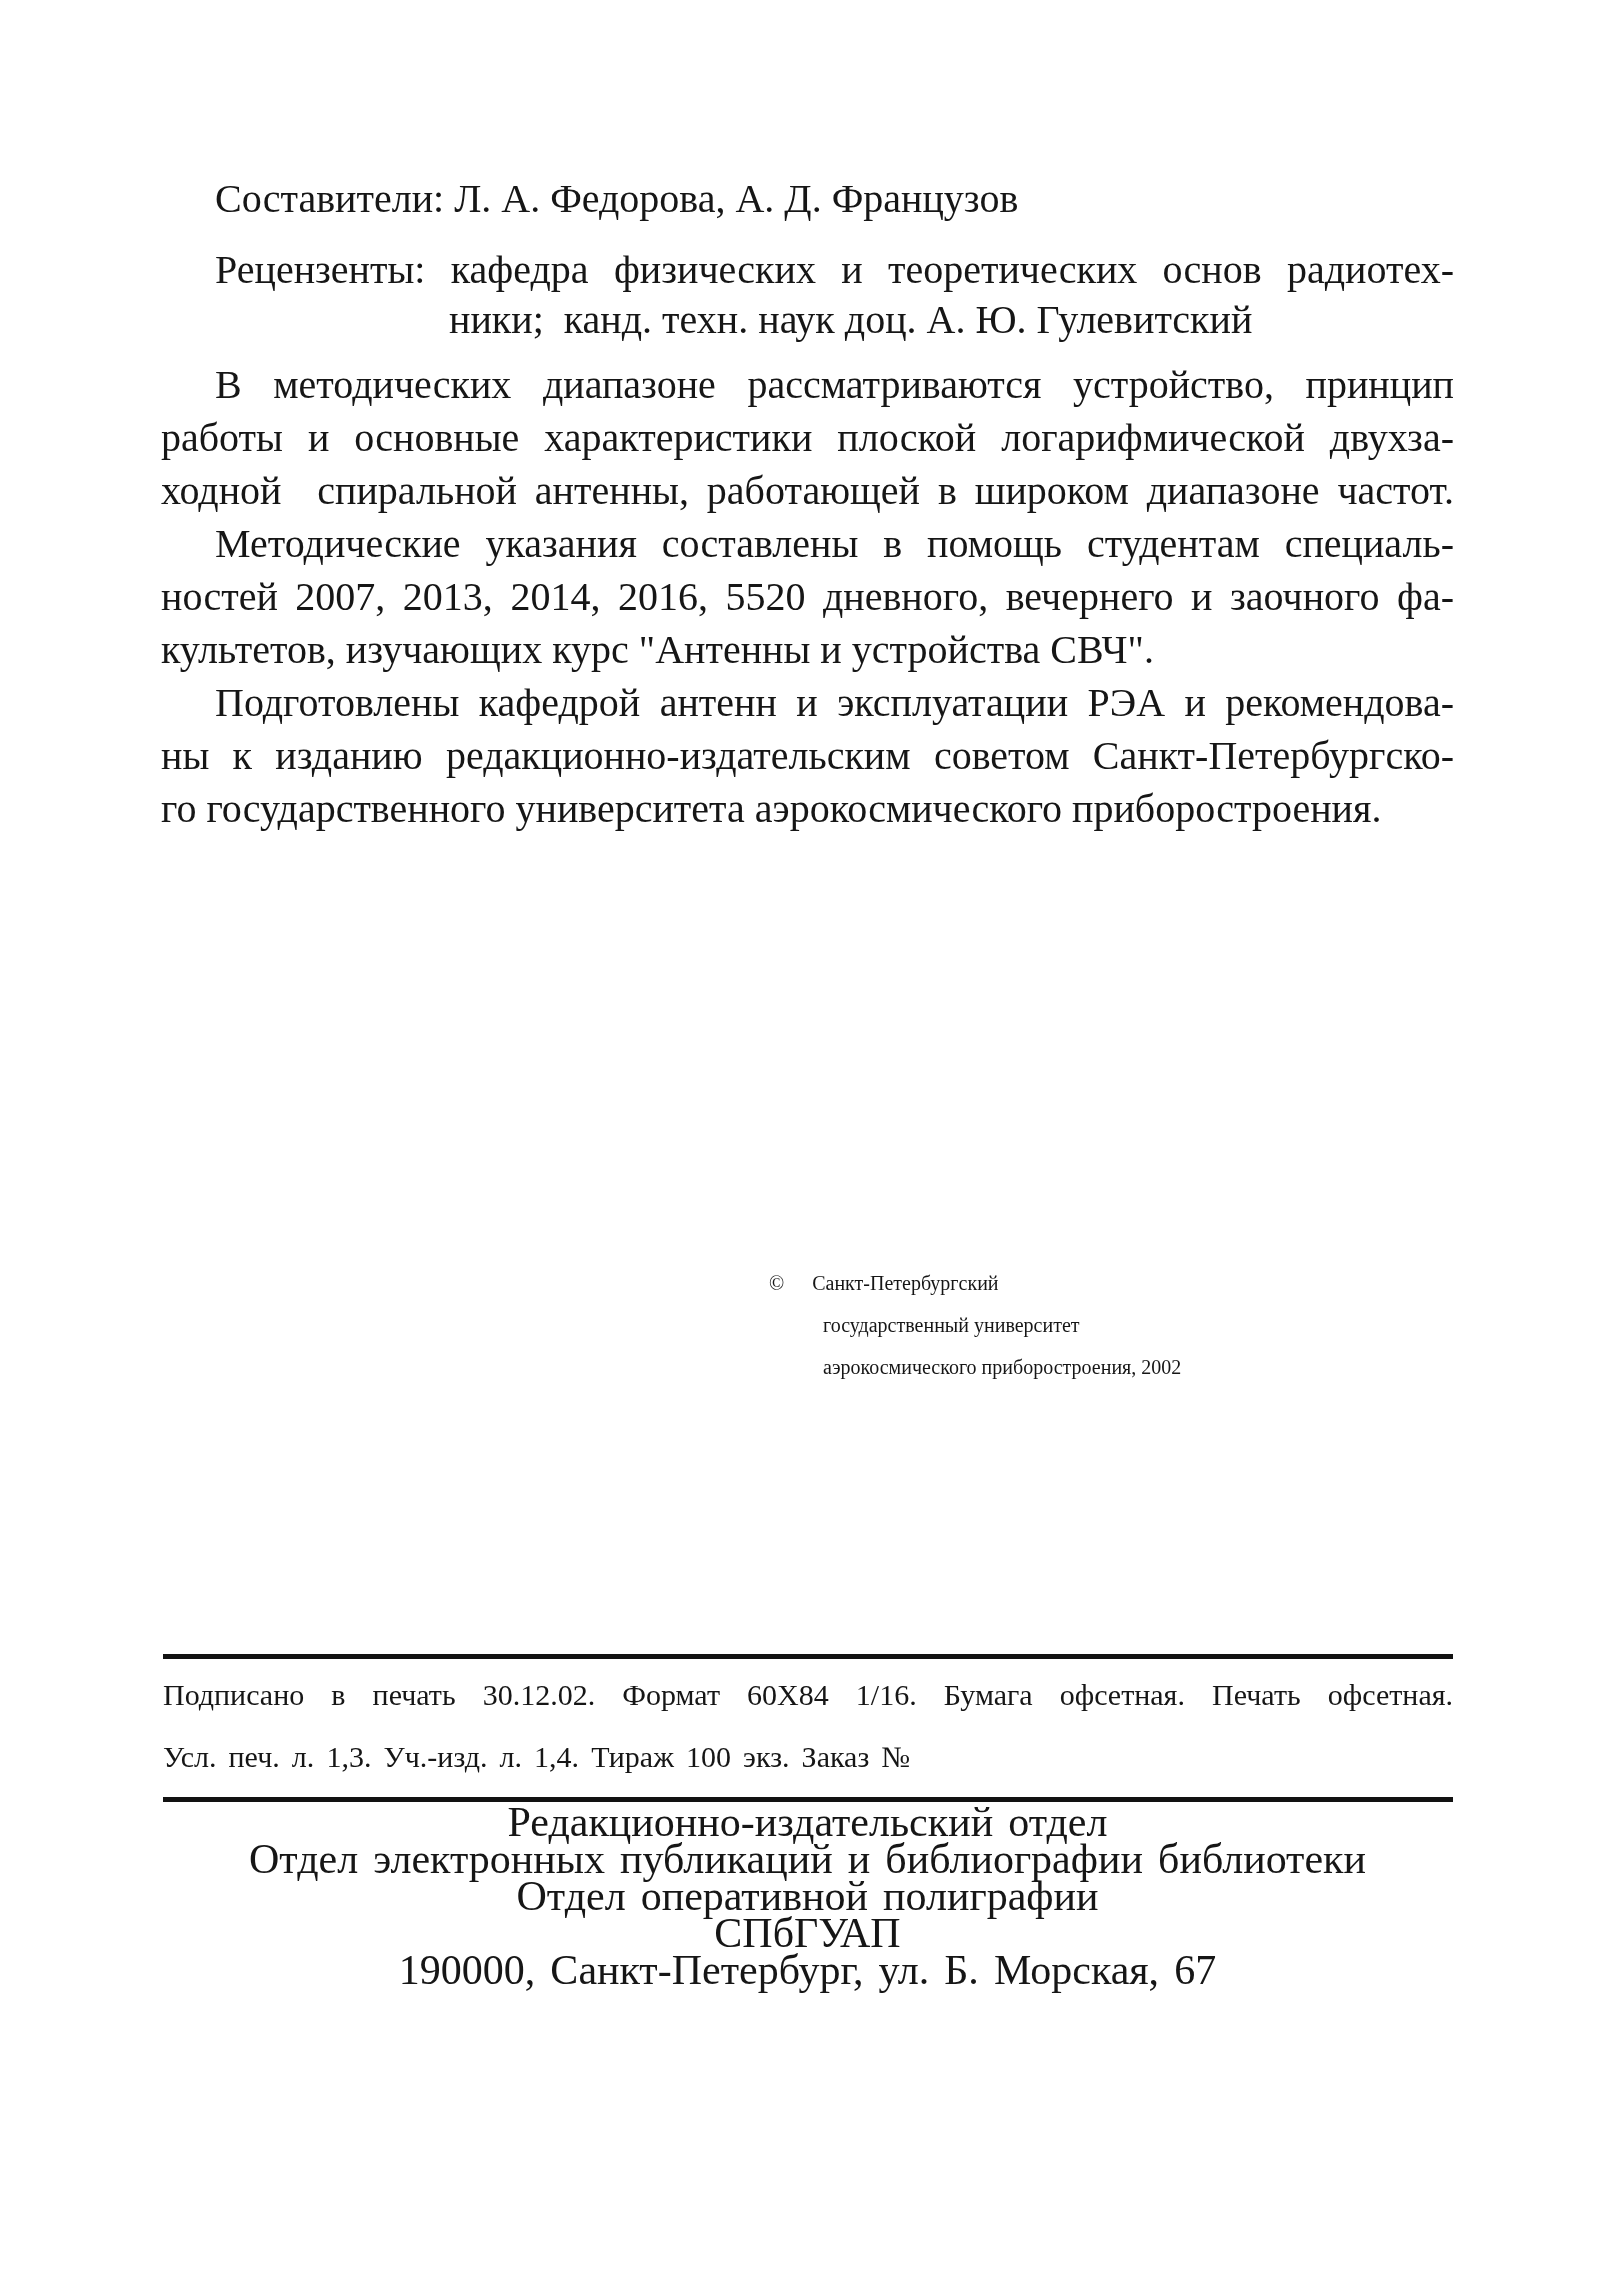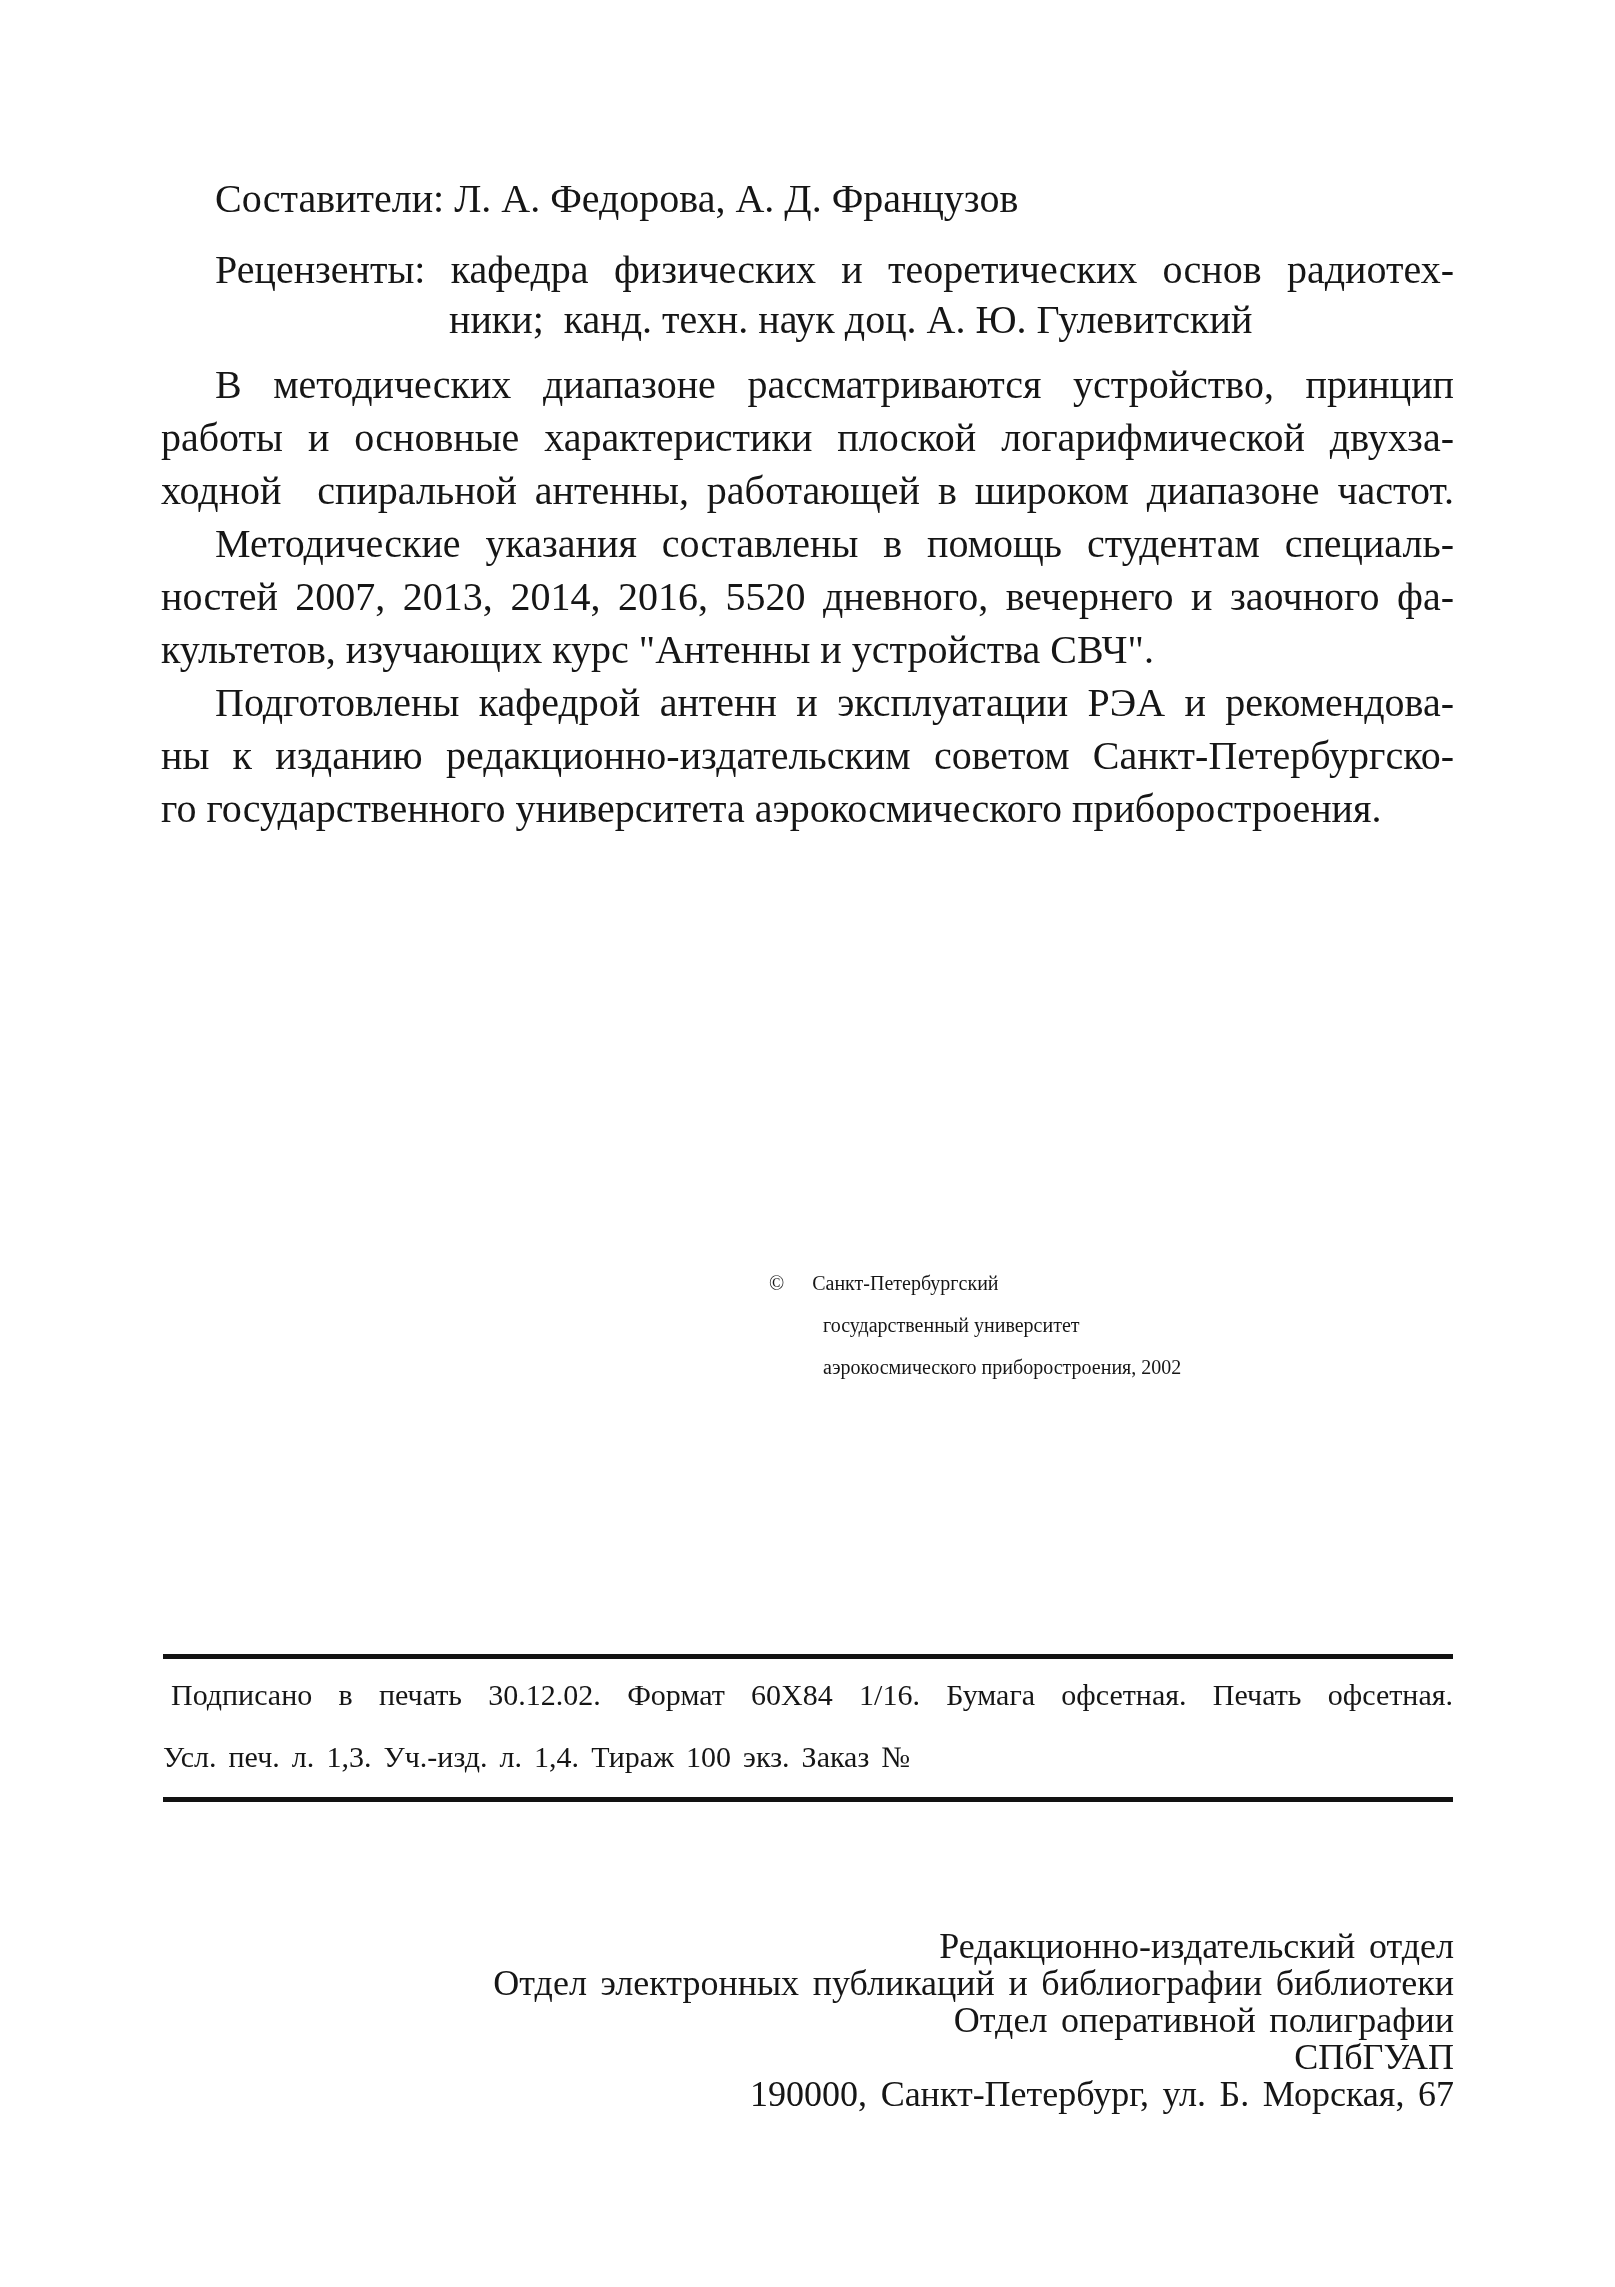--- a/index.html
+++ b/index.html
@@ -14,26 +14,26 @@
   .header { position:absolute; left:161px; top:153px; width:1293px; font-size:40px; line-height:50px; }
   .ind { padding-left:54px;margin-top:21px; }
   .ind3 { padding-left:288px; }
   .bodytext { position:absolute; left:161px; top:358px; width:1293px; font-size:40px; line-height:53px; }
   .fl { padding-left:54px; }
   .copyright { position:absolute; left:769px; top:1262px; font-size:20px; line-height:42px; }
   .copyright .sym { display:inline-block; margin-right:28px; }
   .copyright .cont { padding-left:54px; }
   .imprint { position:absolute; left:163px; top:1654px; width:1290px; font-size:30px; }
   .rule { height:4.6px; background:#121212; }
-  .imp1 { margin-top:18.5px; line-height:35px;margin-left:8px; }
+  .imp1 { margin-top:18.5px; line-height:35px; }
   .imp2 { margin-top:27px; line-height:35px; word-spacing:4.6px; }
   .rule-bottom { margin-top:23px; }
   .colophon {
-    position:absolute; left:161px; top:1928px; width:1293px;
-    text-align:right; font-size:36px; line-height:37px; word-spacing:4.6px;
+    position:absolute; left:161px; top:1804px; width:1293px;
+    text-align:center; font-size:42px; line-height:37px; word-spacing:4.6px;
   }
 </style>
 </head>
 <body>
 
 <div class="page">
 
   <div class="header">
     <div class="line ind">Составители: Л. А. Федорова, А. Д. Французов</div>
     <div class="line ind jl">Рецензенты: кафедра физических и теоретических основ радиотех-</div>

